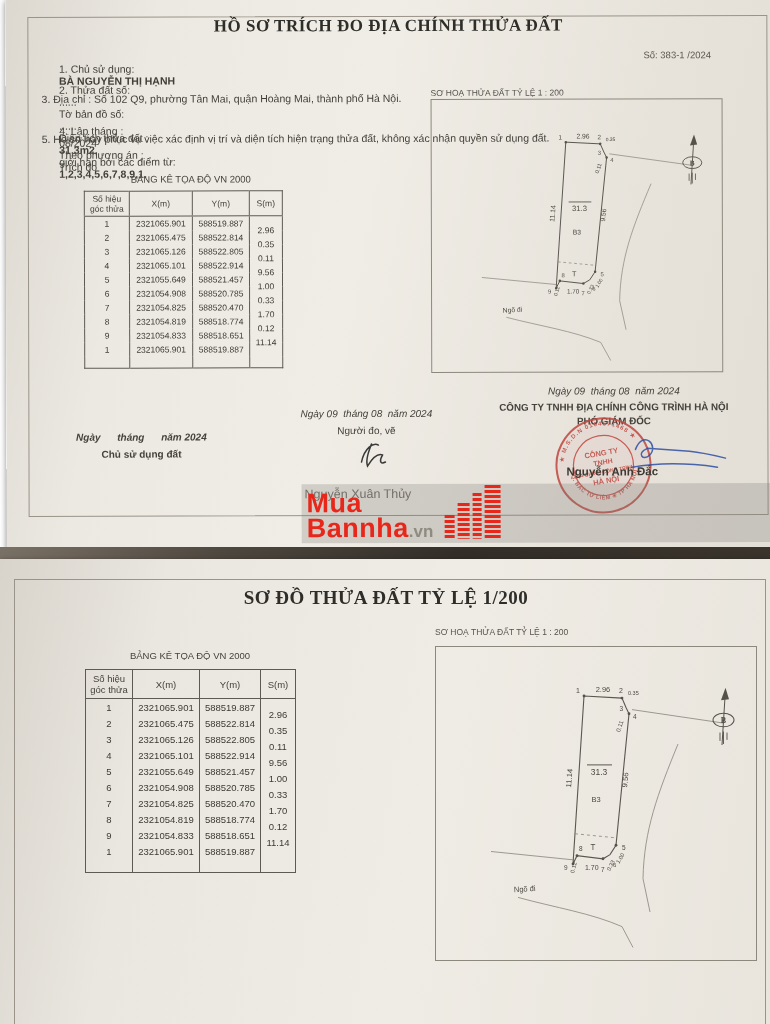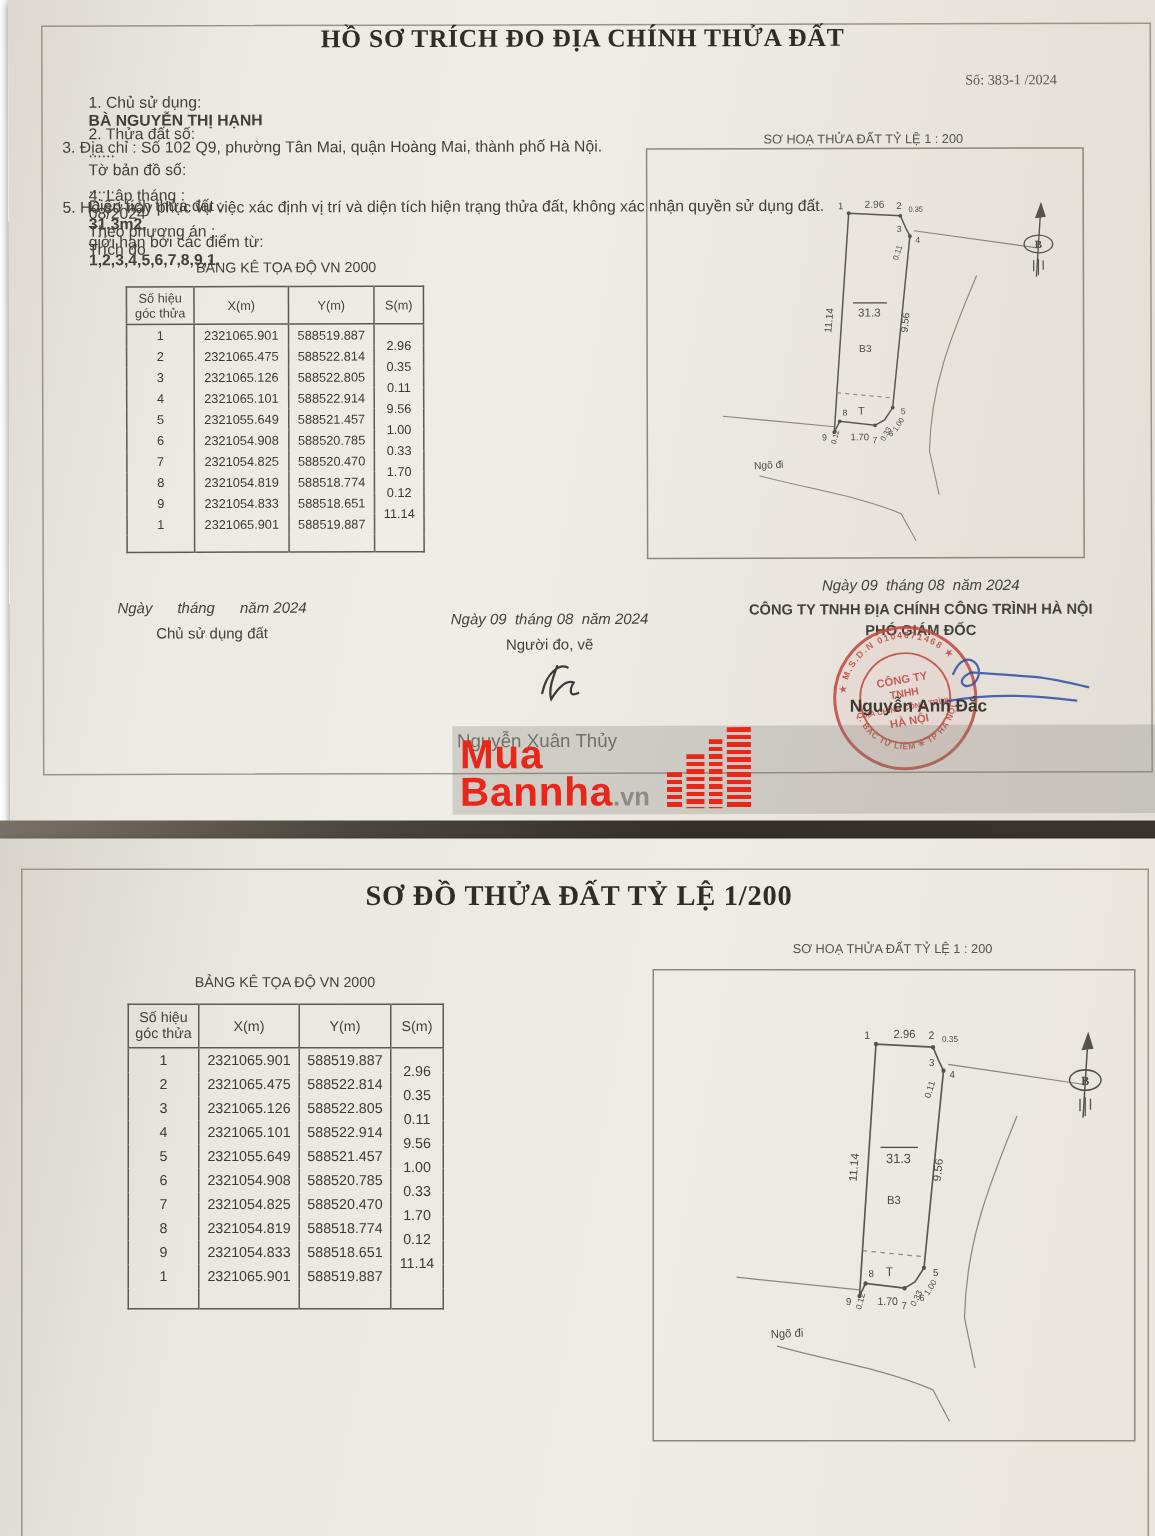--- a/index.html
+++ b/index.html
@@ -9,21 +9,21 @@
   #sheet1{left:6px;top:-2px;width:766px;height:551px;
     background:linear-gradient(100deg,#dcd8d0 0%,#ece9e2 18%,#f0ede6 45%,#e7e3db 78%,#e3dfd7 100%);
     transform:rotate(-0.15deg);}
   #sheet2{left:0px;top:559px;width:772px;height:465px;
     background:linear-gradient(100deg,#d8d4cc 0%,#eae7e0 20%,#efece5 55%,#e9e5dd 100%);}
   .frame{position:absolute;border:1px solid #9a9389;}
   .doc-title{position:absolute;width:100%;text-align:center;
     font-family:"Liberation Serif",serif;font-weight:bold;color:#2e2d28;letter-spacing:.5px;}
   .ln{position:absolute;font-size:10.5px;color:#413f39;white-space:pre;}
   .b{font-weight:bold;}
-  .small-label{position:absolute;font-size:8.5px;color:#55534c;text-align:center;}
+  .small-label{position:absolute;font-size:8.5px;color:#55534c;text-align:left;}
   .pre{white-space:pre;}
   
   table.coord{border-collapse:collapse;position:absolute;background:transparent;}
   table.coord,table.coord td,table.coord th{border:0;}
   table.coord{border:1px solid #5d5a53;}
   table.coord th{border-bottom:1px solid #5d5a53;font-weight:normal;color:#45433c;}
   table.coord td,table.coord th{border-left:1px solid #5d5a53;text-align:center;padding:0;}
   table.coord td:first-child,table.coord th:first-child{border-left:0;}
   .t1{left:78px;top:192px;font-size:8.5px;}
   .t1 th{height:24px;}  .t1 td{height:14px;}
@@ -68,21 +68,21 @@
 
   <div class="sheet" id="sheet1" data-name="page-1-sheet">
     <div class="frame" data-name="page-1-border-frame" style="left:22px;top:18px;width:738px;height:498px;"></div>
 
     <div class="doc-title" data-name="page-1-title" style="top:18px;font-size:17px;">HỒ SƠ TRÍCH ĐO ĐỊA CHÍNH THỬA ĐẤT</div>
 
     <div class="ln" style="left:36px;top:52px;">
       <span data-name="field-owner-label">1. Chủ sử dụng:</span>
       <span class="b" data-name="field-owner-value">BÀ NGUYỄN THỊ HẠNH</span>
     </div>
-    <div class="ln" data-name="doc-number" style="left:638px;top:52px;font-size:9.5px;color:#5b584f;font-family:Liberation Serif, serif;">Số: 383-1 /2024</div>
+    <div class="ln" data-name="doc-number" style="left:638px;top:52px;font-size:9.5px;color:#5b584f;">Số: 383-1 /2024</div>
 
     <div class="ln" style="left:36px;top:73px;">
       <span data-name="field-parcel-label">2. Thửa đất số:</span>
       <span data-name="field-parcel-dots">......</span>&nbsp;
       <span data-name="field-mapsheet-label">Tờ bản đồ số:</span>
       <span data-name="field-mapsheet-dots">......</span>&nbsp;
       <span data-name="field-area-label">Diện tích thửa đất :</span>
       <span class="b" data-name="field-area-value">31.3m2,</span>
       <span data-name="field-points-label">giới hạn bởi các điểm từ:</span>
       <span class="b" data-name="field-points-value">1,2,3,4,5,6,7,8,9,1.</span>
@@ -229,21 +229,21 @@
         <g data-name="north-arrow-icon" transform="translate(283,36)">
           <line x1="3" y1="58" x2="6" y2="12" stroke="#55524b" stroke-width="1"></line>
           <polygon points="2,15 6.5,3 10,14" fill="#55524b"></polygon>
           <ellipse cx="4.5" cy="34" rx="10.5" ry="6.5" fill="none" stroke="#55524b" stroke-width="1"></ellipse>
           <text x="4.5" y="37" font-size="8" text-anchor="middle" font-weight="bold" fill="#4c4a43" font-family="Liberation Serif, serif" data-name="north-letter">B</text>
           <path d="M1,46 L1,54 M4.5,45 L4.5,57 M8,46 L8,53" stroke="#55524b" stroke-width="0.9" fill="none"></path>
         </g>
       </svg>
     </div>
 
-    <div class="sig" style="left:45px;top:402px;width:180px;">
+    <div class="sig" style="left:45px;top:433px;width:180px;font-weight:bold;">
       <div class="date pre" data-name="sign-left-date">Ngày      tháng      năm 2024</div>
       <div style="margin-top:6px;" data-name="sign-left-role">Chủ sử dụng đất</div>
     </div>
     <div class="sig" style="left:272px;top:410px;width:176px;">
       <div class="date pre" data-name="sign-mid-date">Ngày 09  tháng 08  năm 2024</div>
       <div style="margin-top:6px;" data-name="sign-mid-role">Người đo, vẽ</div>
     </div>
     <div class="sig" style="left:480px;top:388px;width:255px;">
       <div class="date pre" data-name="sign-right-date">Ngày 09  tháng 08  năm 2024</div>
       <div class="b" style="margin-top:5px;font-size:9.8px;" data-name="sign-right-company">CÔNG TY TNHH ĐỊA CHÍNH CÔNG TRÌNH HÀ NỘI</div>

